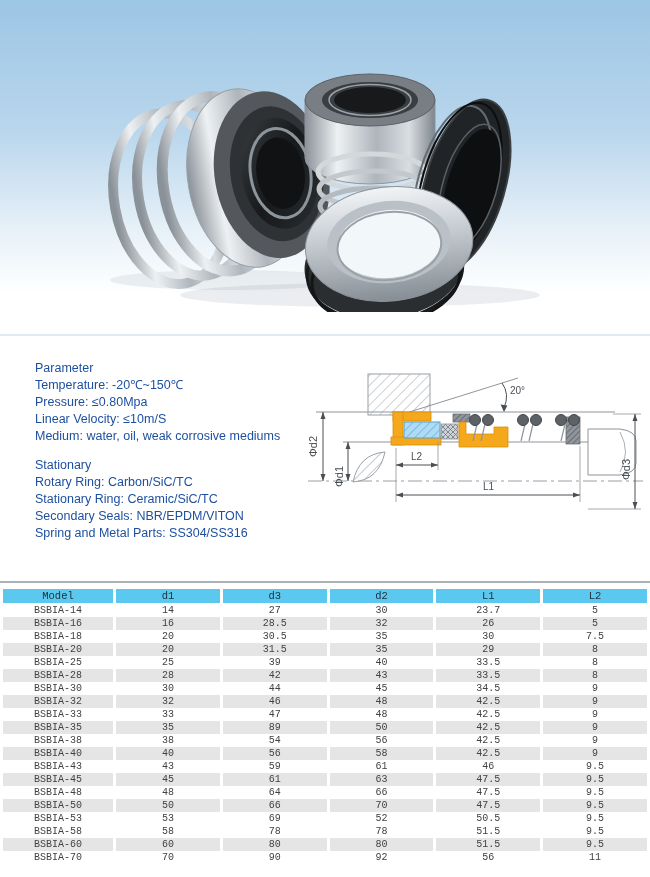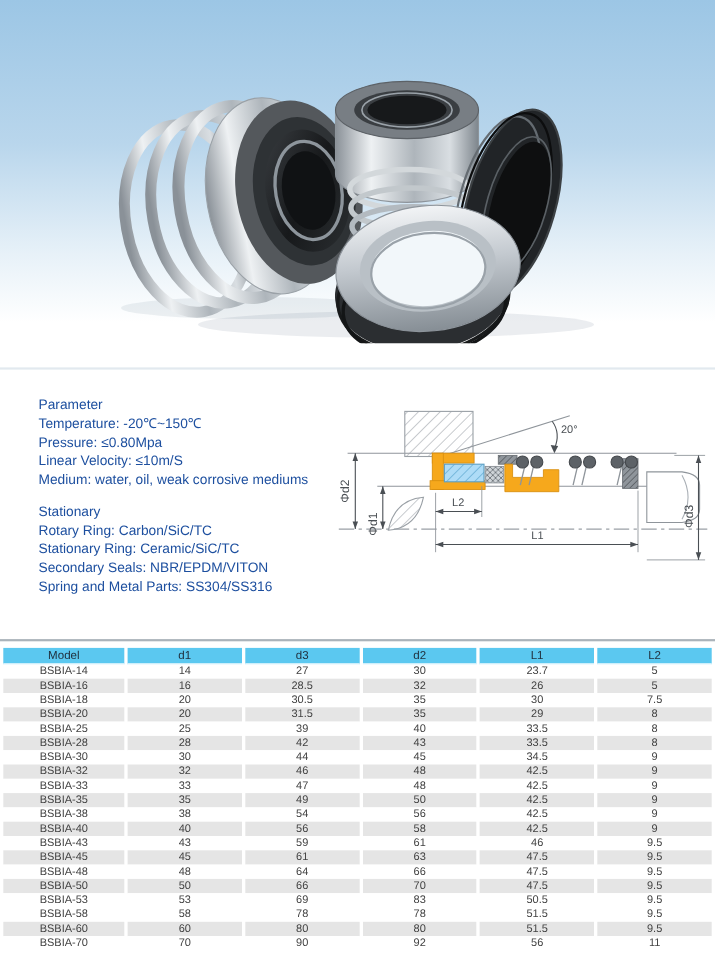--- a/index.html
+++ b/index.html
@@ -15,21 +15,21 @@
   .photo svg { display:block; }
   
   .divider { position:absolute; left:0; top:334px; width:650px; height:2px; background:#e2e9ef; }
   
   .specs { position:absolute; left:0; top:360px; width:650px; height:185px; }
   .spec-text { position:absolute; left:35px; top:0; color:#1d4f9f; font-size:12.5px; line-height:17px; }
   .spec-text div { white-space:nowrap; }
   .block-gap { height:12px; }
   .diagram { position:absolute; left:303px; top:2px; width:347px; height:168px; }
   
-  .table-section { position:absolute; left:0; top:581px; width:574px; }
+  .table-section { position:absolute; left:0; top:581px; width:574px;font-family:Liberation Mono, monospace; }
   .table-topline { width:650px; height:2px; background:#aab3ba; margin-bottom:6px; }
   table.size { width:650px; border-collapse:separate; border-spacing:3px 0; table-layout:fixed; }
   table.size th {
     background:#5bc8f0; color:#21313f; font-weight:normal; font-size:10.5px;
     height:14px; line-height:14px; padding:0; text-align:center;
     border-bottom:1px solid #ffffff;
   }
   table.size td {
     font-size:10px; color:#424242; height:13px; line-height:13px;
     padding:0; text-align:center; background:#ffffff;
@@ -316,21 +316,21 @@
             <td>BSBIA-33</td>
             <td>33</td>
             <td>47</td>
             <td>48</td>
             <td>42.5</td>
             <td>9</td>
           </tr>
           <tr class="alt">
             <td>BSBIA-35</td>
             <td>35</td>
-            <td>49</td>
+            <td>89</td>
             <td>50</td>
             <td>42.5</td>
             <td>9</td>
           </tr>
           <tr>
             <td>BSBIA-38</td>
             <td>38</td>
             <td>54</td>
             <td>56</td>
             <td>42.5</td>
@@ -373,21 +373,21 @@
             <td>50</td>
             <td>66</td>
             <td>70</td>
             <td>47.5</td>
             <td>9.5</td>
           </tr>
           <tr>
             <td>BSBIA-53</td>
             <td>53</td>
             <td>69</td>
-            <td>83</td>
+            <td>52</td>
             <td>50.5</td>
             <td>9.5</td>
           </tr>
           <tr>
             <td>BSBIA-58</td>
             <td>58</td>
             <td>78</td>
             <td>78</td>
             <td>51.5</td>
             <td>9.5</td>

